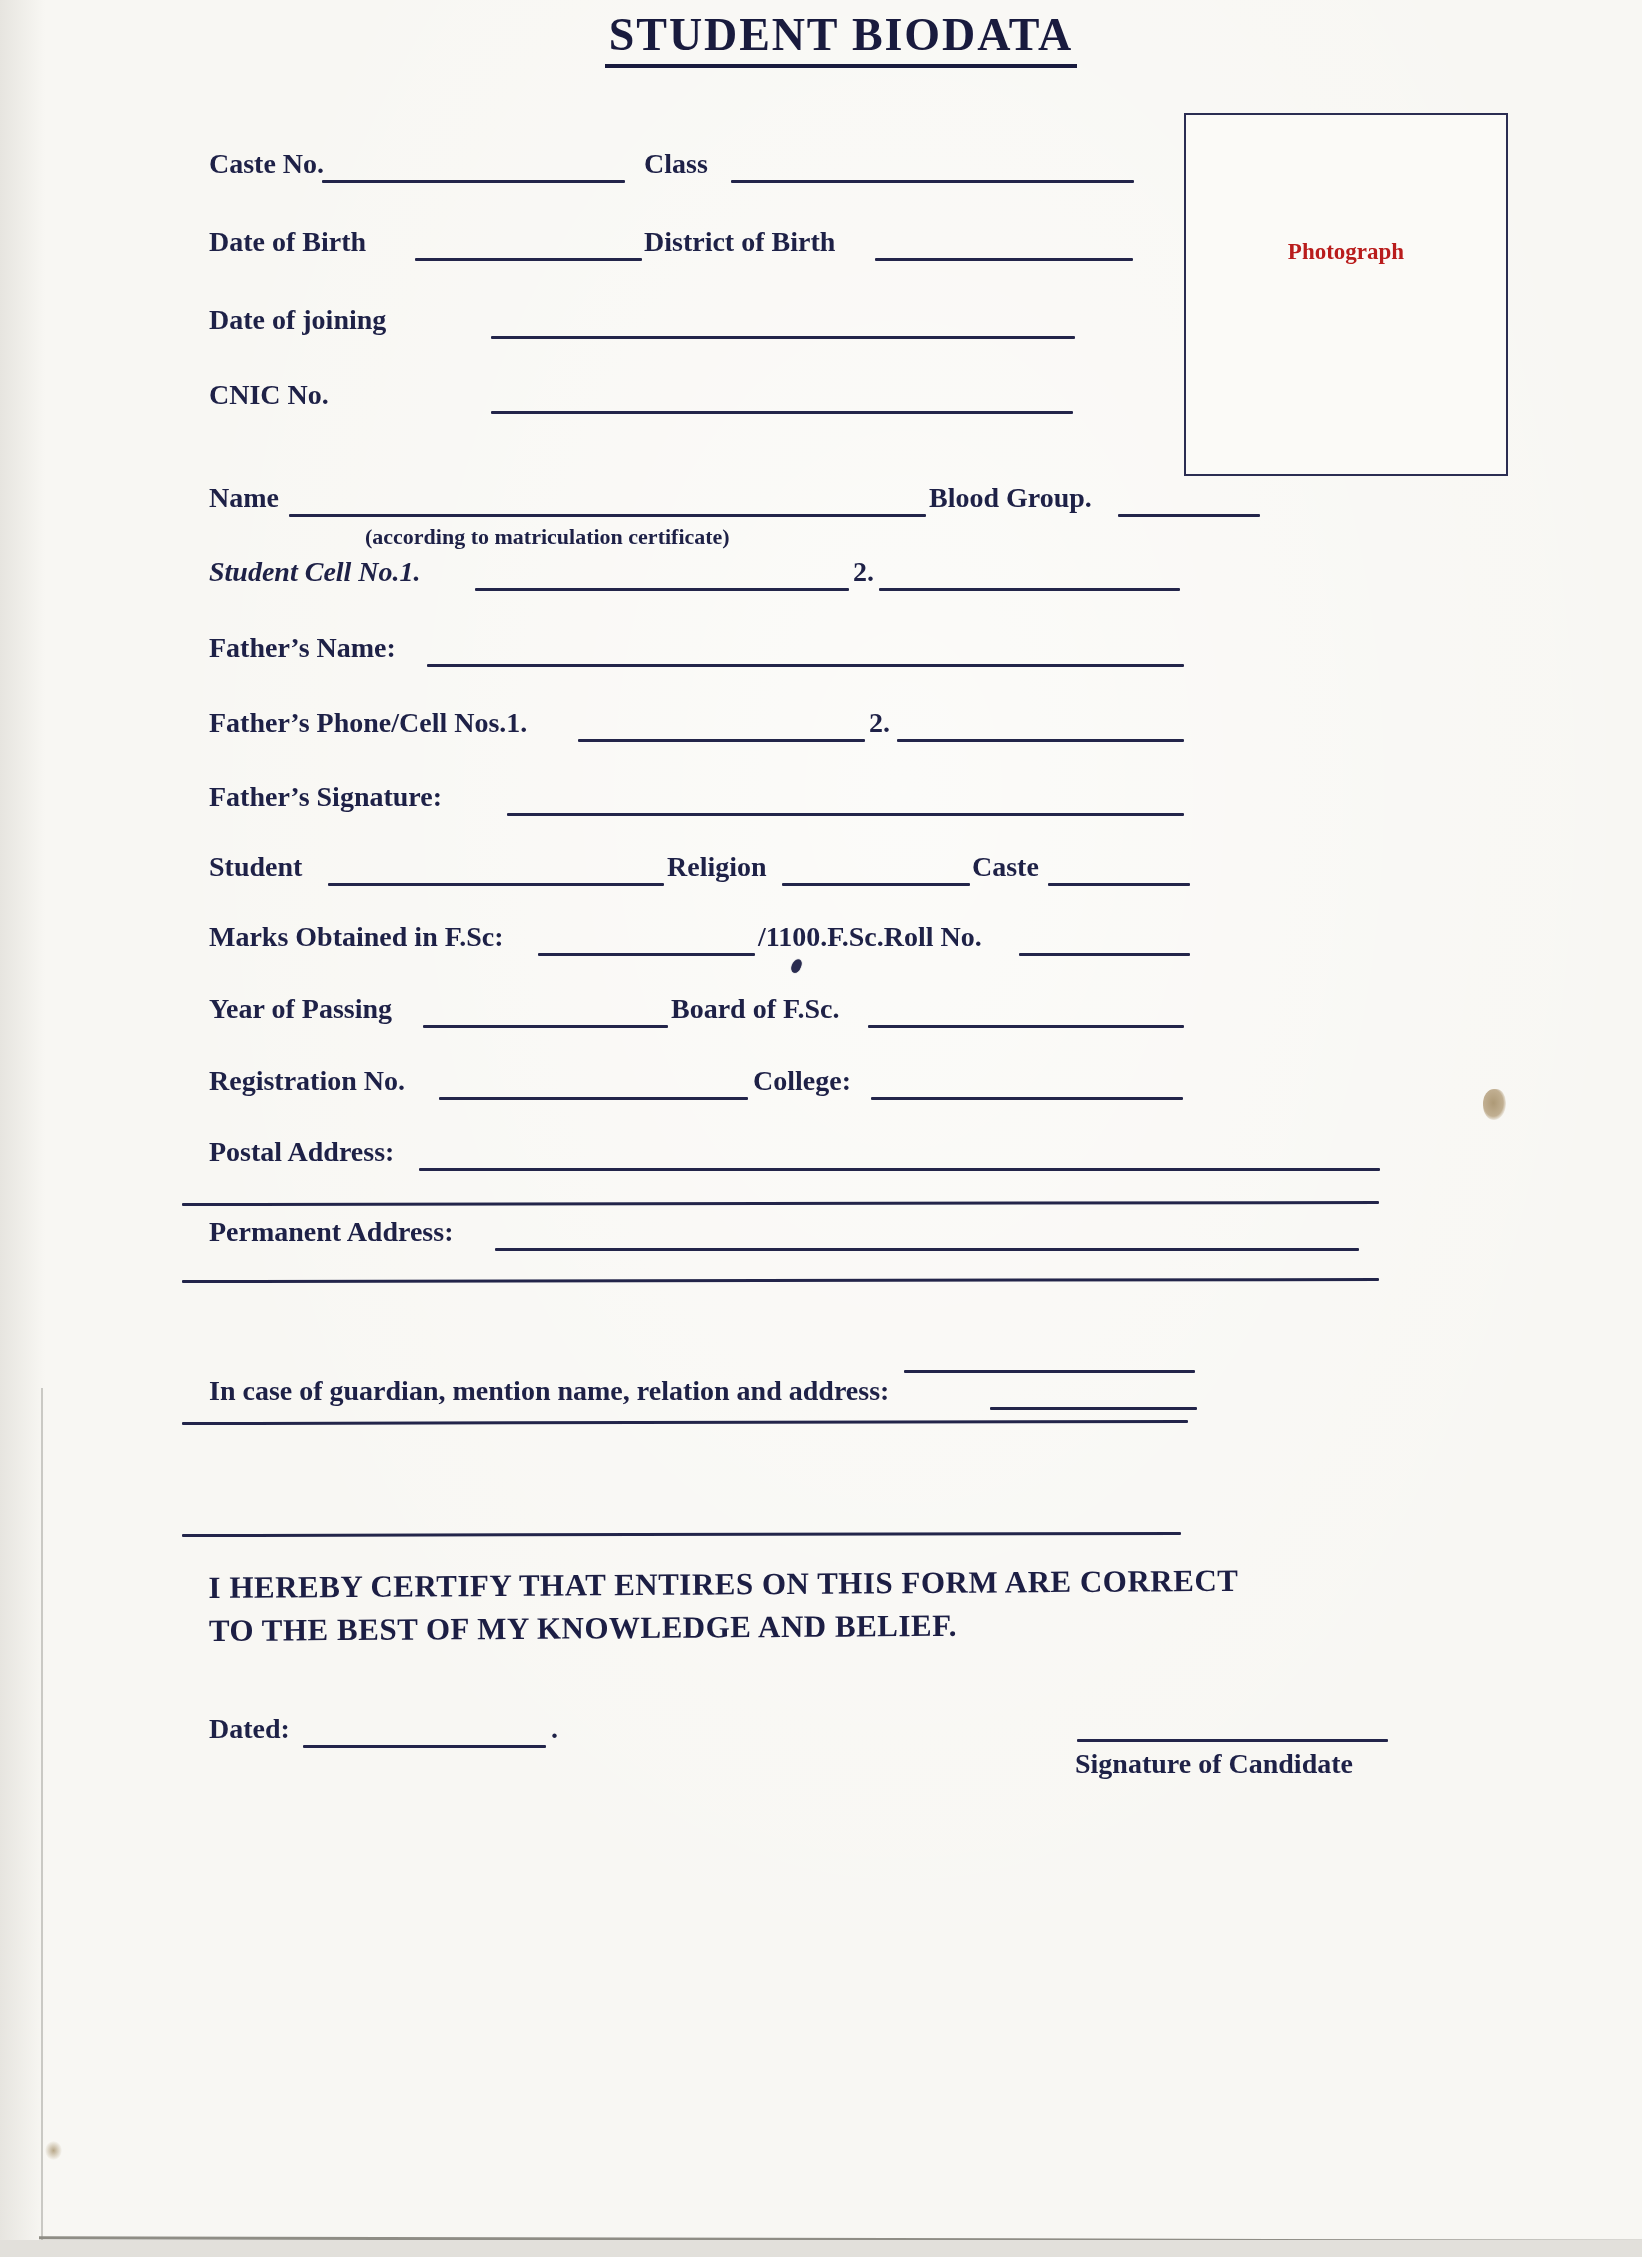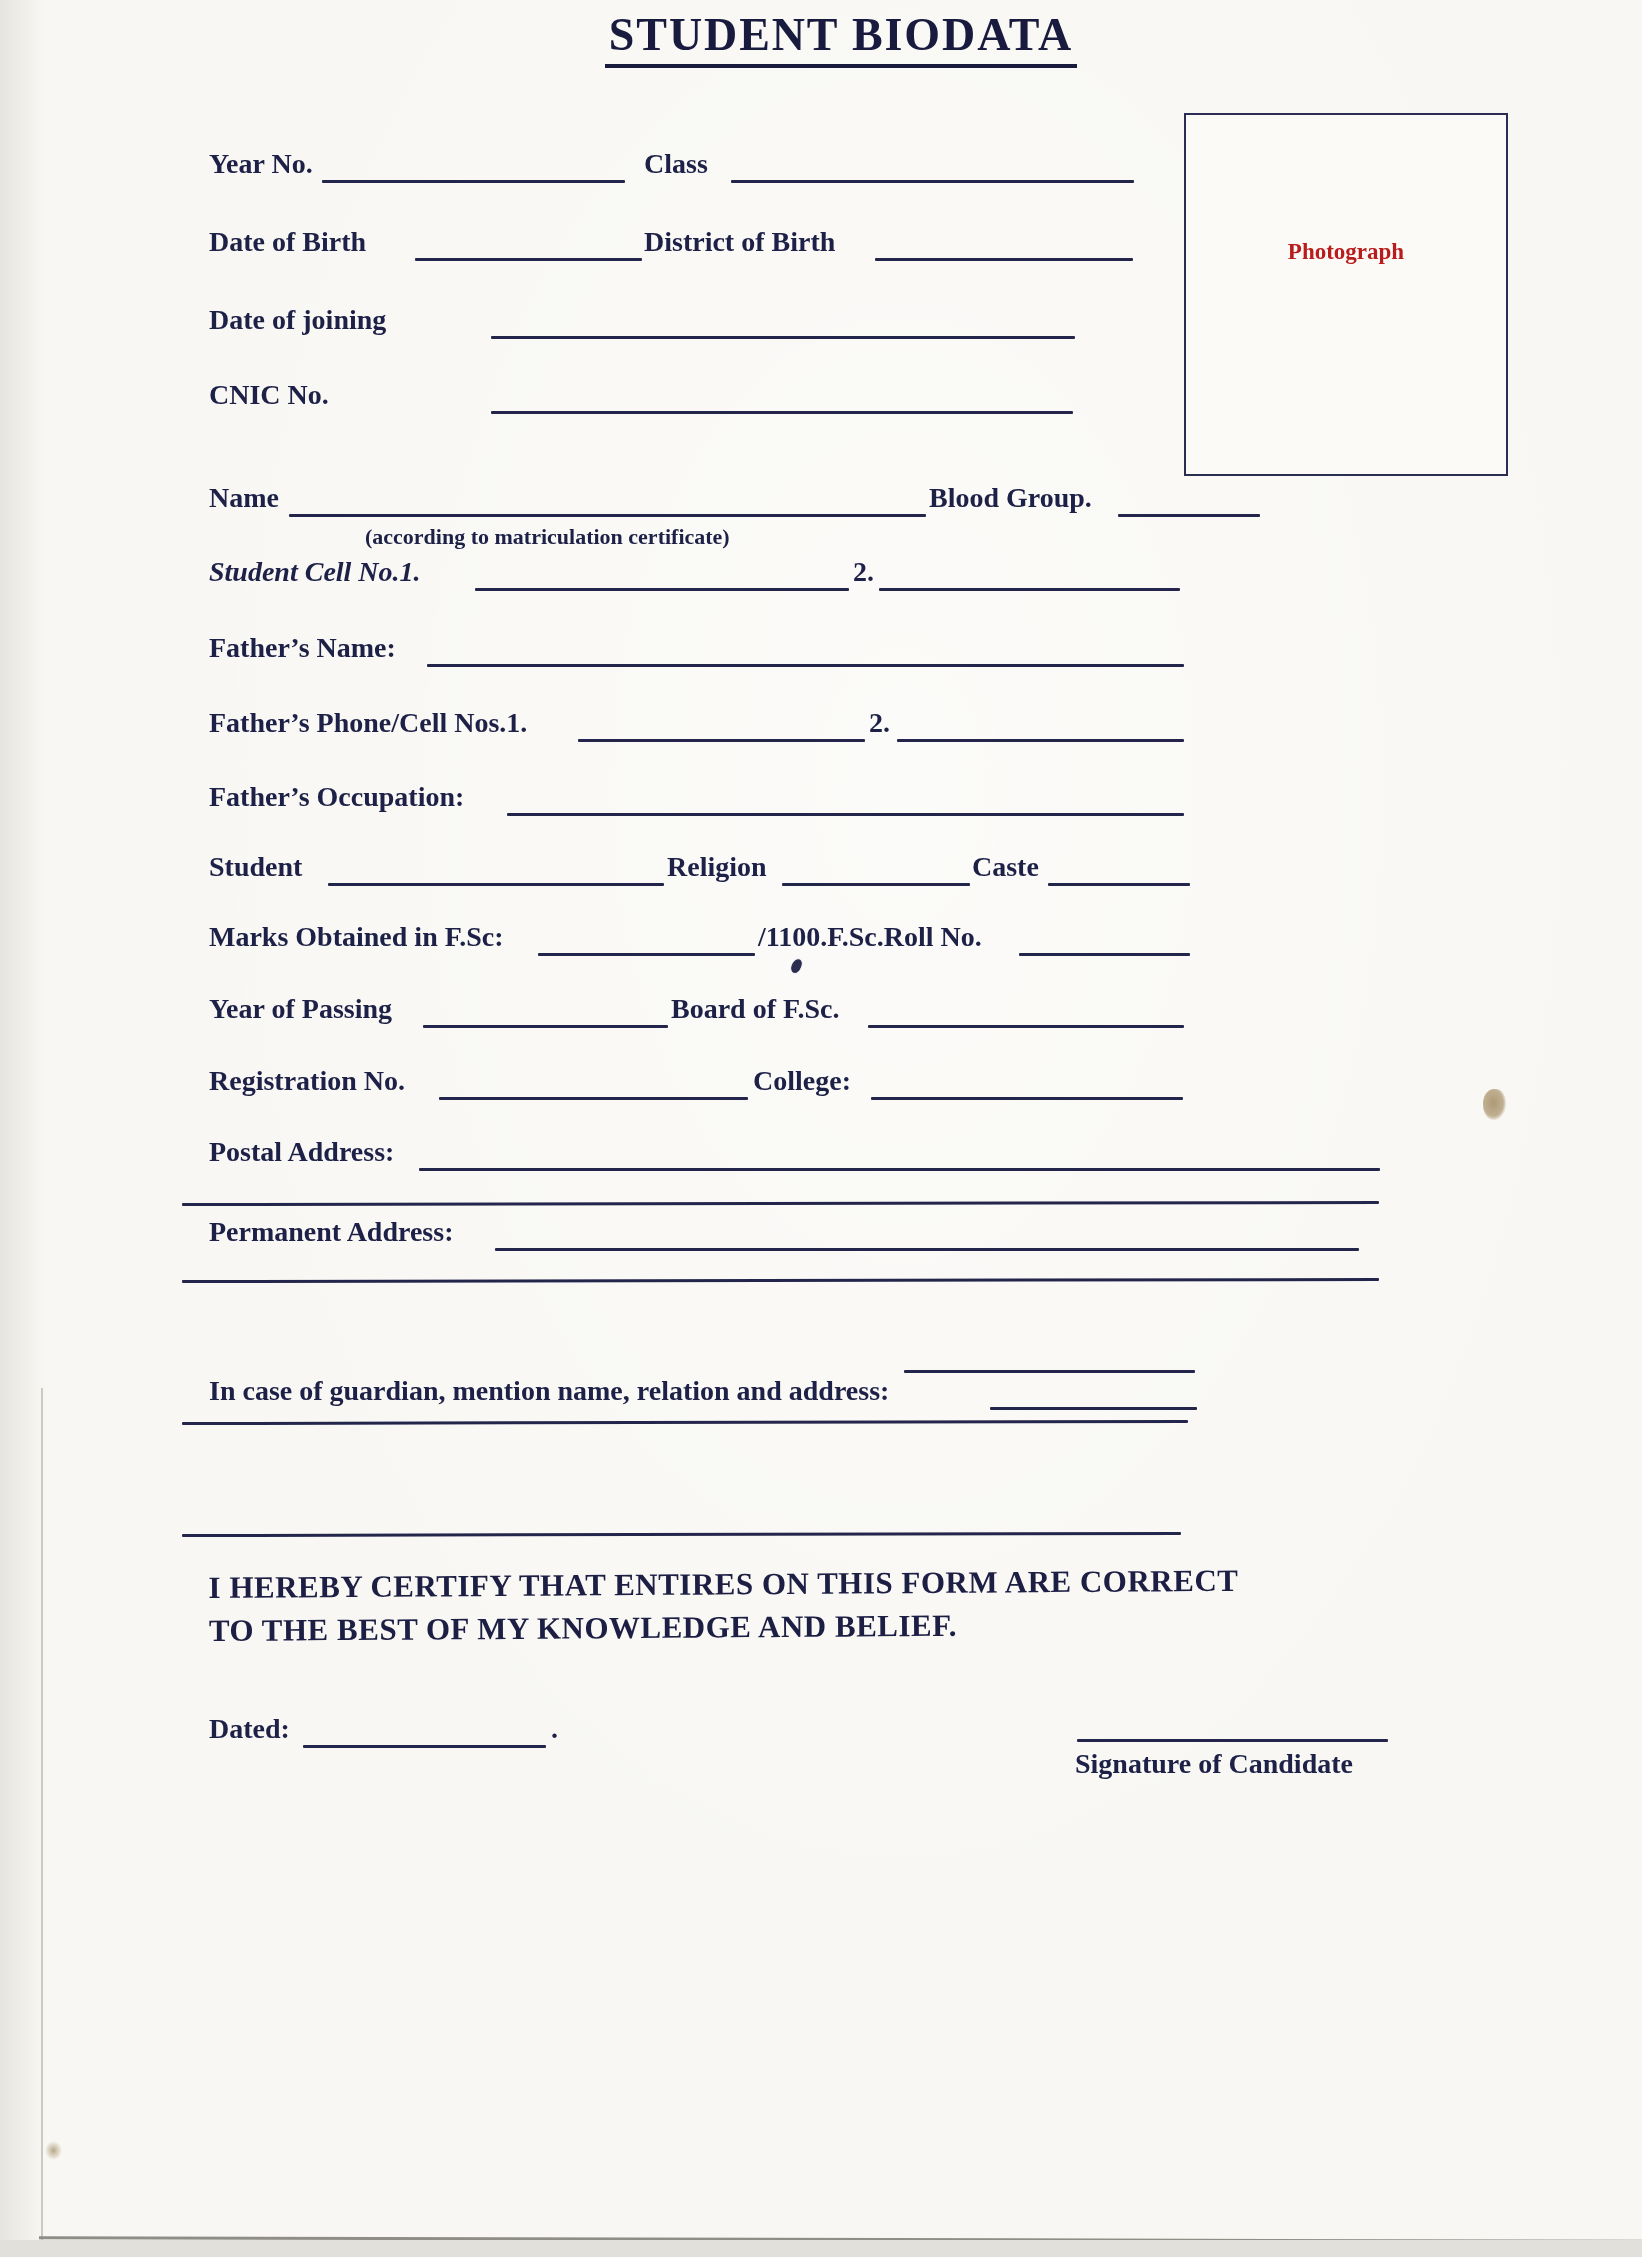--- a/index.html
+++ b/index.html
@@ -89,21 +89,21 @@
 <div class="page">
 
   <div class="title-wrap">
     <span class="title">STUDENT BIODATA</span>
   </div>
 
   <div class="photo-box">
     <div class="photo-lbl">Photograph</div>
   </div>
 
-  <span class="lbl" style="left:209px;top:147px;">Year No.</span>
+  <span class="lbl" style="left:209px;top:147px;">Caste No.</span>
   <div class="line" style="left:322px;top:180px;width:303px;"></div>
   <span class="lbl" style="left:644px;top:147px;">Class</span>
   <div class="line" style="left:731px;top:180px;width:403px;"></div>
 
   <span class="lbl" style="left:209px;top:225px;">Date of Birth</span>
   <div class="line" style="left:415px;top:258px;width:227px;"></div>
   <span class="lbl" style="left:644px;top:225px;">District of Birth</span>
   <div class="line" style="left:875px;top:258px;width:258px;"></div>
 
   <span class="lbl" style="left:209px;top:303px;">Date of joining</span>
@@ -125,21 +125,21 @@
   <div class="line" style="left:879px;top:588px;width:301px;"></div>
 
   <span class="lbl" style="left:209px;top:631px;">Father’s Name:</span>
   <div class="line" style="left:427px;top:664px;width:757px;"></div>
 
   <span class="lbl" style="left:209px;top:706px;">Father’s Phone/Cell Nos.1.</span>
   <div class="line" style="left:578px;top:739px;width:287px;"></div>
   <span class="lbl" style="left:869px;top:706px;">2.</span>
   <div class="line" style="left:897px;top:739px;width:287px;"></div>
 
-  <span class="lbl" style="left:209px;top:780px;">Father’s Occupation:</span>
+  <span class="lbl" style="left:209px;top:780px;">Father’s Signature:</span>
   <div class="line" style="left:507px;top:813px;width:677px;"></div>
 
   <span class="lbl" style="left:209px;top:850px;">Student</span>
   <div class="line" style="left:328px;top:883px;width:336px;"></div>
   <span class="lbl" style="left:667px;top:850px;">Religion</span>
   <div class="line" style="left:782px;top:883px;width:188px;"></div>
   <span class="lbl" style="left:972px;top:850px;">Caste</span>
   <div class="line" style="left:1048px;top:883px;width:142px;"></div>
 
   <span class="lbl" style="left:209px;top:920px;">Marks Obtained in F.Sc:</span>

